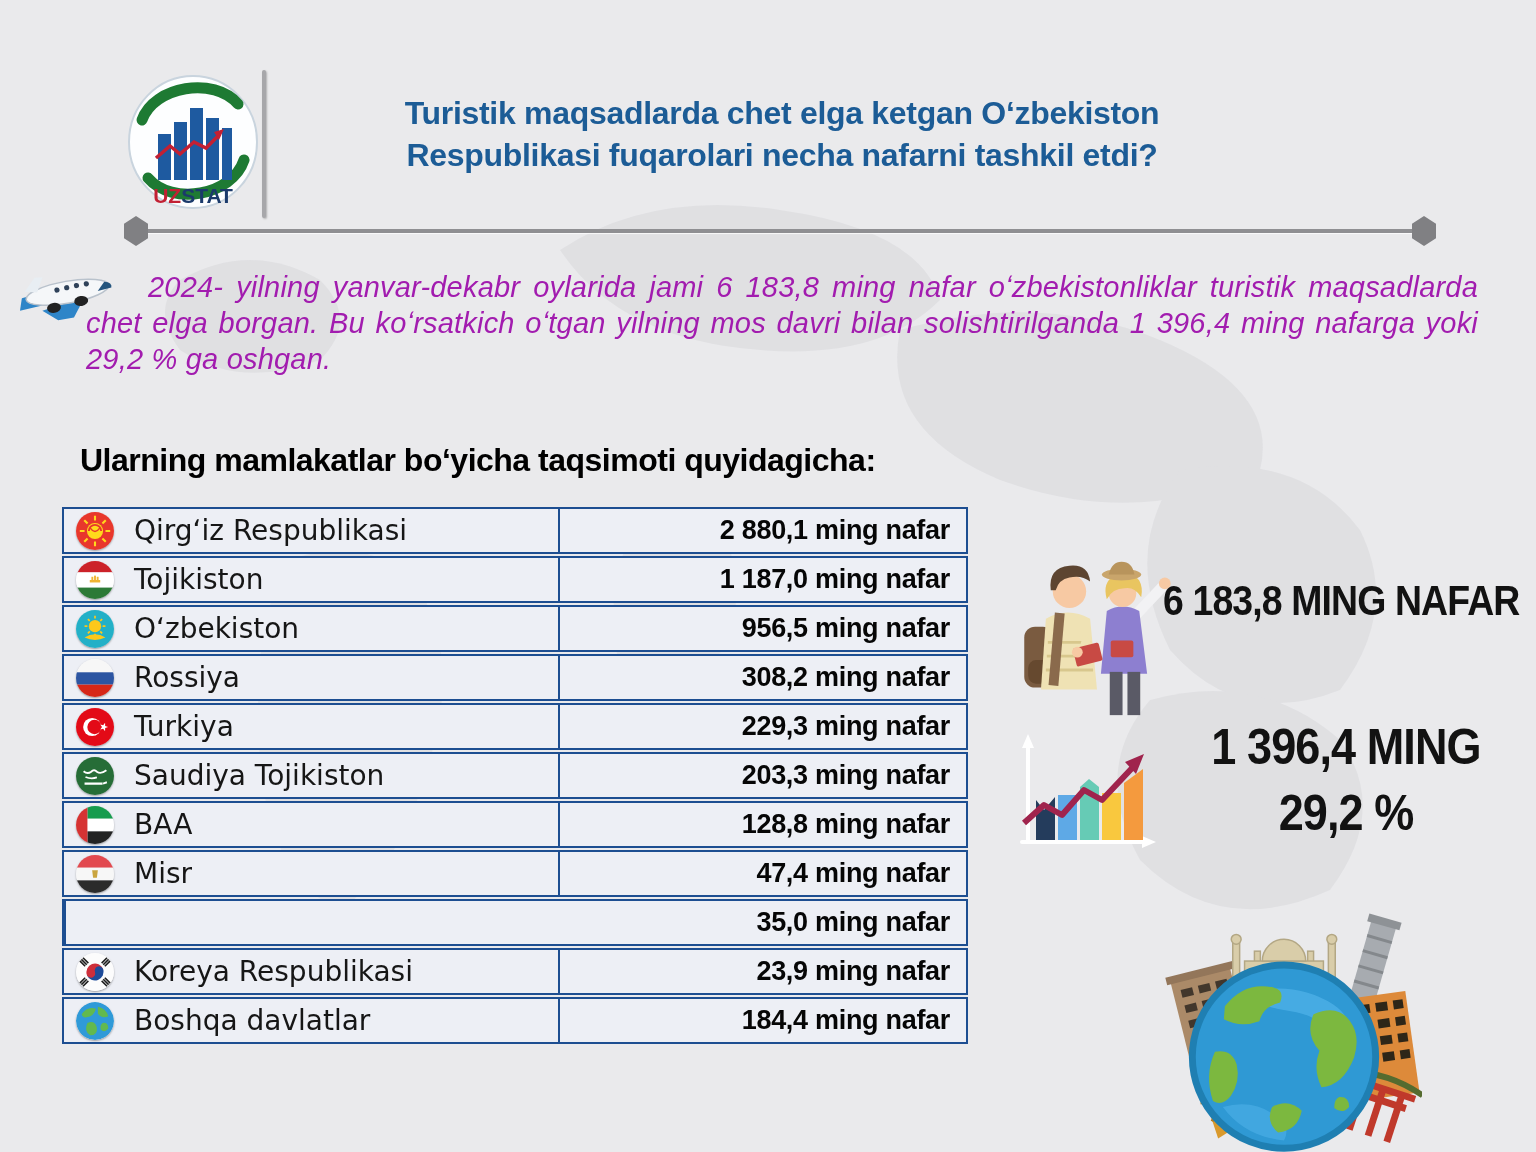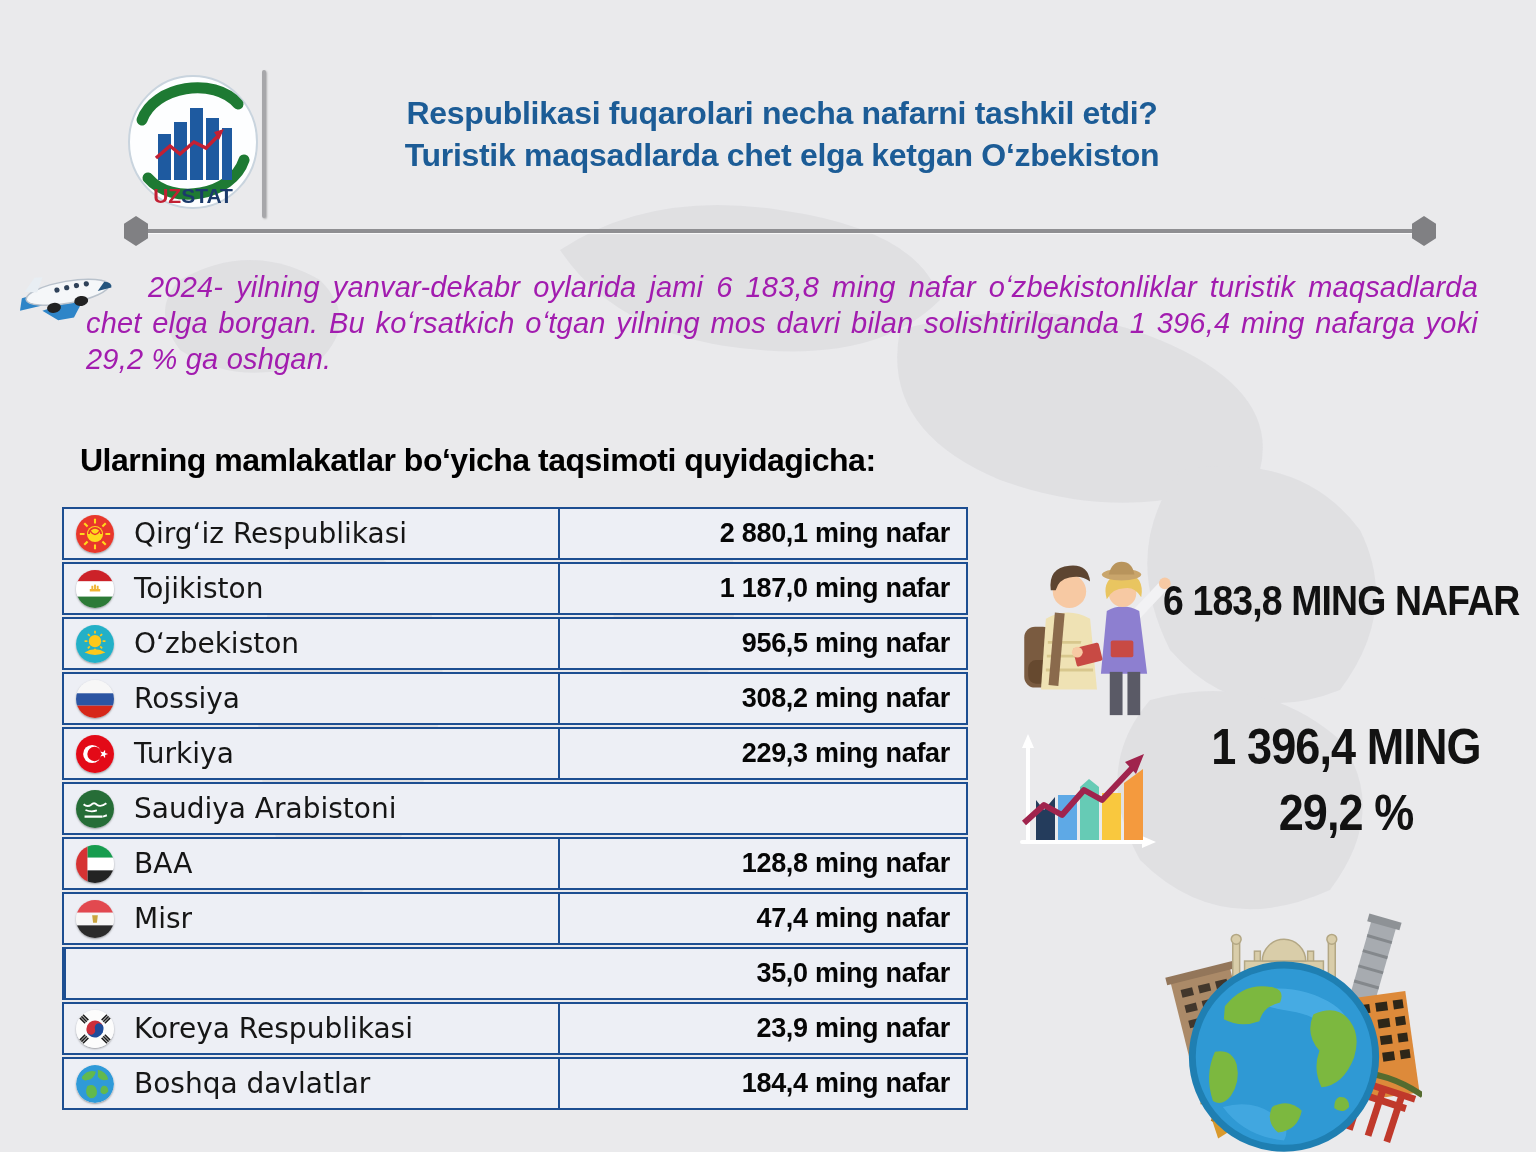--- a/index.html
+++ b/index.html
@@ -18,21 +18,21 @@
           clip-path:polygon(50% 0,100% 26%,100% 74%,50% 100%,0 74%,0 26%);}
   .hexcap.left{left:124px;} .hexcap.right{left:1412px;}
   
   .plane{left:10px;top:260px;width:118px;height:70px;}
   .intro{left:86px;top:270px;width:1392px;font-size:29px;font-style:italic;
          color:#a21caf;text-align:justify;line-height:1.24;text-indent:62px;letter-spacing:.2px;}
   
   .theading{left:80px;top:442px;font-size:32px;font-weight:bold;color:#000;letter-spacing:-.5px;}
   
   .table{left:62px;top:507px;width:906px;}
-  .trow{display:flex;height:53px;box-sizing:border-box;border:2px solid #1d4e91;
+  .trow{display:flex;height:47px;box-sizing:border-box;border:2px solid #1d4e91;
         margin-bottom:2px;background:#edeff5;}
   .tcell-c{width:494px;display:flex;align-items:center;padding-left:12px;gap:20px;box-sizing:border-box;}
   .tcell-v{flex:1;display:flex;align-items:center;justify-content:flex-end;
            padding-right:16px;border-left:2px solid #1d4e91;font-weight:bold;font-size:27px;color:#060606;letter-spacing:-.3px;}
   .flag{width:38px;height:38px;border-radius:50%;overflow:hidden;flex:0 0 38px;
         box-shadow:0 1px 2px rgba(0,0,0,.35);display:block;}
   .flag svg{display:block;}
   .cname{font-family:"DejaVu Sans",sans-serif;font-size:28px;color:#161616;white-space:nowrap;}
   
   .tourists{left:1012px;top:550px;width:168px;height:172px;}
@@ -73,22 +73,22 @@
     </g>
     <path d="M30,86 L44,74 L54,82 L68,70 L80,76 L94,62" fill="none" stroke="#c22033" stroke-width="3.5"></path>
     <polygon points="98,57 88,60 93,68" fill="#c22033"></polygon>
     <text x="67" y="131" text-anchor="middle" font-family="Liberation Sans,sans-serif" font-size="21" font-weight="bold">
       <tspan fill="#c22033">UZ</tspan><tspan fill="#1b3a6b">STAT</tspan>
     </text>
   </svg>
   <div class="abs vline"></div>
 
   <div class="abs title">
+    <div>Turistik maqsadlarda chet elga ketgan Oʻzbekiston</div>
     <div>Respublikasi fuqarolari necha nafarni tashkil etdi?</div>
-    <div>Turistik maqsadlarda chet elga ketgan Oʻzbekiston</div>
   </div>
 
   <div class="abs divider"></div>
   <div class="abs hexcap left"></div>
   <div class="abs hexcap right"></div>
 
   <svg class="abs plane" viewBox="0 0 118 70">
     <g transform="rotate(-10 59 35)">
       <polygon points="30,46 74,40 60,58 44,58" fill="#2e85c8"></polygon>
       <polygon points="12,30 52,26 44,40 8,42" fill="#2e85c8"></polygon>
@@ -220,21 +220,24 @@
             <svg viewBox="0 0 40 40" width="38" height="38">
               <rect width="40" height="40" fill="#266d37"></rect>
               <g stroke="#fff" fill="none">
                 <path d="M8,15 q4,3.5 8,.5 q3,-3 6,0 q4,3 10,-1.5" stroke-width="2"></path>
                 <path d="M10,21 q6,2.5 12,.5" stroke-width="1.8"></path>
                 <path d="M9,28 h19" stroke-width="2.4"></path>
                 <path d="M28.5,28 l4,-1.4" stroke-width="2"></path>
               </g>
             </svg>
           </span>
-          <span class="cname">Saudiya Arabistoni</span>
+          <span class="cname">Saudiya Tojikiston</span>
+        </div>
+        <div class="tcell-v">
+          <span>203,3 ming nafar</span>
         </div>
       </div>
       <div class="trow">
         <div class="tcell-c">
           <span class="flag">
             <svg viewBox="0 0 40 40" width="38" height="38">
               <rect x="12" width="28" height="13.4" fill="#169c4e"></rect>
               <rect x="12" y="13.4" width="28" height="13.3" fill="#fff"></rect>
               <rect x="12" y="26.7" width="28" height="13.3" fill="#232323"></rect>
               <rect width="12" height="40" fill="#d63333"></rect>

